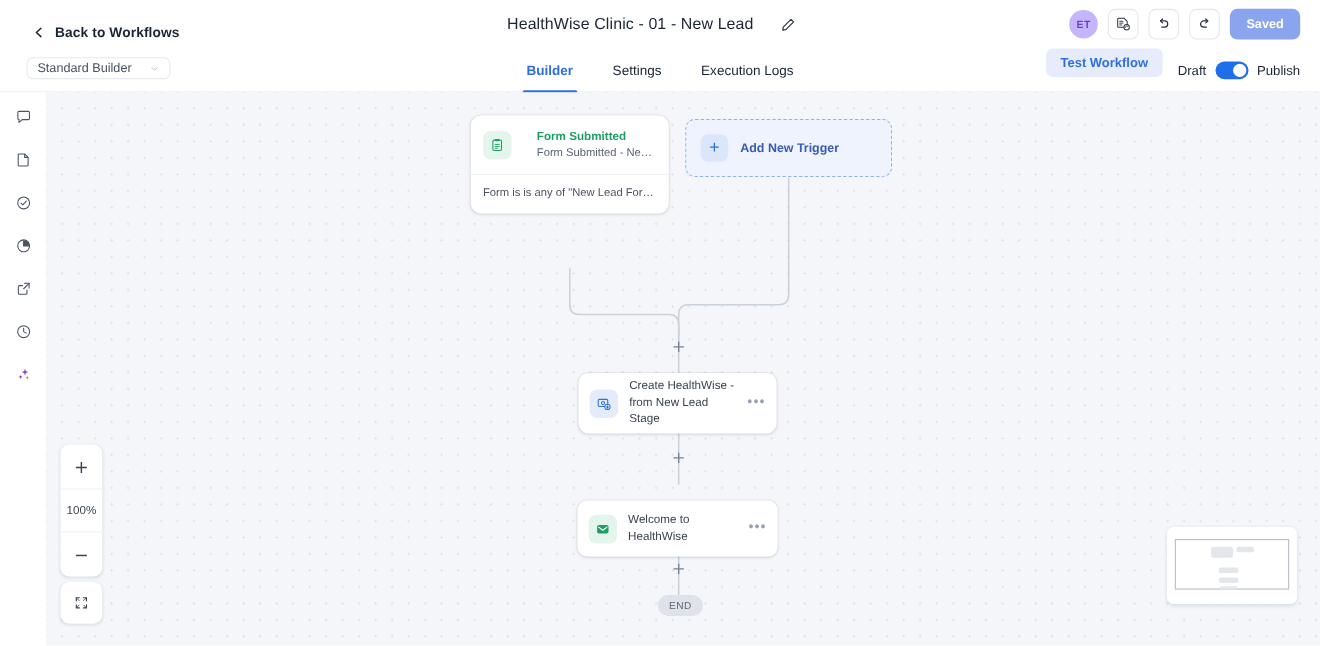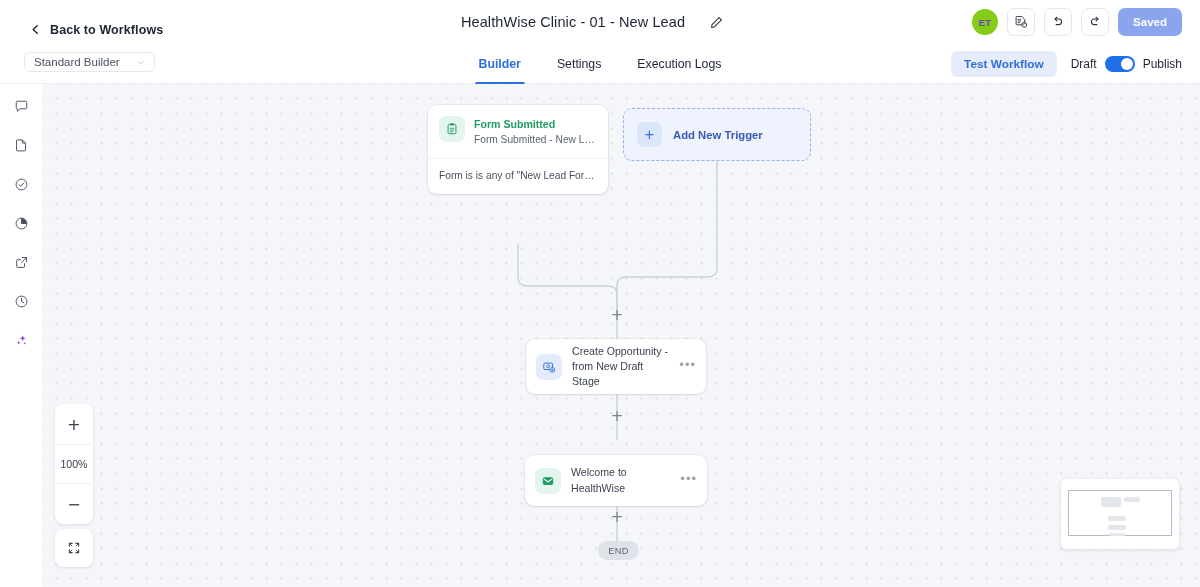--- a/index.html
+++ b/index.html
@@ -32,21 +32,21 @@
   }
   .wf-title { font-size: 14.5px; color: #1c2434; font-weight: normal; letter-spacing: .1px; }
   .pencil-icon { width: 13px; height: 13px; display: block; pointer-events: auto; cursor: pointer; }
 
   .top-right {
     position: absolute; right: 18px; top: 0; height: 44px;
     display: flex; align-items: center; gap: 9px;
   }
   .avatar {
     width: 26px; height: 26px; border-radius: 50%;
-    background: #84cc16; color: #6f42c1;
+    background: #c4b5fd; color: #6f42c1;
     font-size: 9.5px; font-weight: bold; letter-spacing: .3px;
     display: flex; align-items: center; justify-content: center;
     cursor: pointer;
   }
   .icon-btn {
     width: 28px; height: 28px; border-radius: 7px;
     border: 1px solid #e5e7eb; background: #fff;
     display: flex; align-items: center; justify-content: center;
     cursor: pointer;
   }
@@ -82,21 +82,21 @@
     position: relative; font-weight: normal;
   }
   .tab.active { color: #2e6fdb; font-weight: bold; }
   .tab.active::after {
     content: ""; position: absolute; left: 14px; right: 14px; bottom: 0;
     height: 2px; background: #2e6fdb; border-radius: 2px 2px 0 0;
   }
 
   .tab-right {
     position: absolute; right: 18px; top: 0; height: 40px;
-    display: flex; align-items: center; gap: 14px;
+    display: flex; gap: 14px;
   }
   .test-wf-btn {
     height: 26px; padding: 0 13px; border-radius: 6px;
     background: #e6ecfb; color: #2e6fdb;
     font-size: 11.8px; font-weight: bold;
     display: flex; align-items: center; cursor: pointer;
   }
   .toggle-row { display: flex; align-items: center; gap: 8px; }
   .toggle-word { font-size: 12px; color: #1c2434; font-weight: normal; }
   .toggle {
@@ -132,21 +132,21 @@
   }
   .edges { position: absolute; left: 0; top: 0; width: 1158px; height: 503px; }
 
   
   .trigger-card {
     position: absolute; left: 386px; top: 21px;
     width: 180px; background: #fff; border-radius: 9px;
     box-shadow: 0 1px 3px rgba(20,30,60,.10), 0 0 0 1px rgba(20,30,60,.04);
     overflow: hidden;
   }
-  .tc-head { display: flex; align-items: flex-start; gap: 9px; padding: 11px 11px 10px 11px; }
+  .tc-head { display: flex; align-items: center; gap: 23px; padding: 11px 11px 10px 11px; }
   .tc-icon {
     width: 26px; height: 26px; border-radius: 7px; background: #e3f5ec;
     display: flex; align-items: center; justify-content: center; flex: 0 0 auto;
   }
   .tc-icon svg { width: 14px; height: 14px; display: block; }
   .tc-texts { min-width: 0; padding-top: 1px; }
   .tc-title { font-size: 10.6px; font-weight: bold; color: #1f9d62; line-height: 1.35; }
   .tc-sub {
     font-size: 10.2px; color: #5a6372; line-height: 1.45; margin-top: 2px;
     white-space: nowrap; overflow: hidden; text-overflow: ellipsis;
@@ -436,21 +436,21 @@
 
     <div class="node node-op">
       <div class="node-icon blue">
         <svg viewBox="0 0 20 20">
           <rect x="2.6" y="4.4" width="12.4" height="9.2" rx="1.6" fill="none" stroke="#2e6fdb" stroke-width="1.4"></rect>
           <circle cx="8.8" cy="9" r="2" fill="none" stroke="#2e6fdb" stroke-width="1.3"></circle>
           <circle cx="14.6" cy="14.2" r="3.4" fill="#fff" stroke="#2e6fdb" stroke-width="1.3"></circle>
           <path d="M14.6 12.6 v3.2 M13 14.2 h3.2" stroke="#2e6fdb" stroke-width="1.3" stroke-linecap="round"></path>
         </svg>
       </div>
-      <span class="node-label">Create Opportunity - from New Draft Stage</span>
+      <span class="node-label">Create HealthWise - from New Lead Stage</span>
       <span class="node-dots">•••</span>
     </div>
 
     <div class="plus-handle" style="left:567px; top:324px;">+</div>
 
     <div class="node node-mail">
       <div class="node-icon green">
         <svg viewBox="0 0 20 20">
           <rect x="2.6" y="4.6" width="14.8" height="11" rx="2.4" fill="#1f9d62"></rect>
           <path d="M4.6 7.4 L10 11.4 L15.4 7.4" fill="none" stroke="#fff" stroke-width="1.5" stroke-linecap="round" stroke-linejoin="round"></path>

